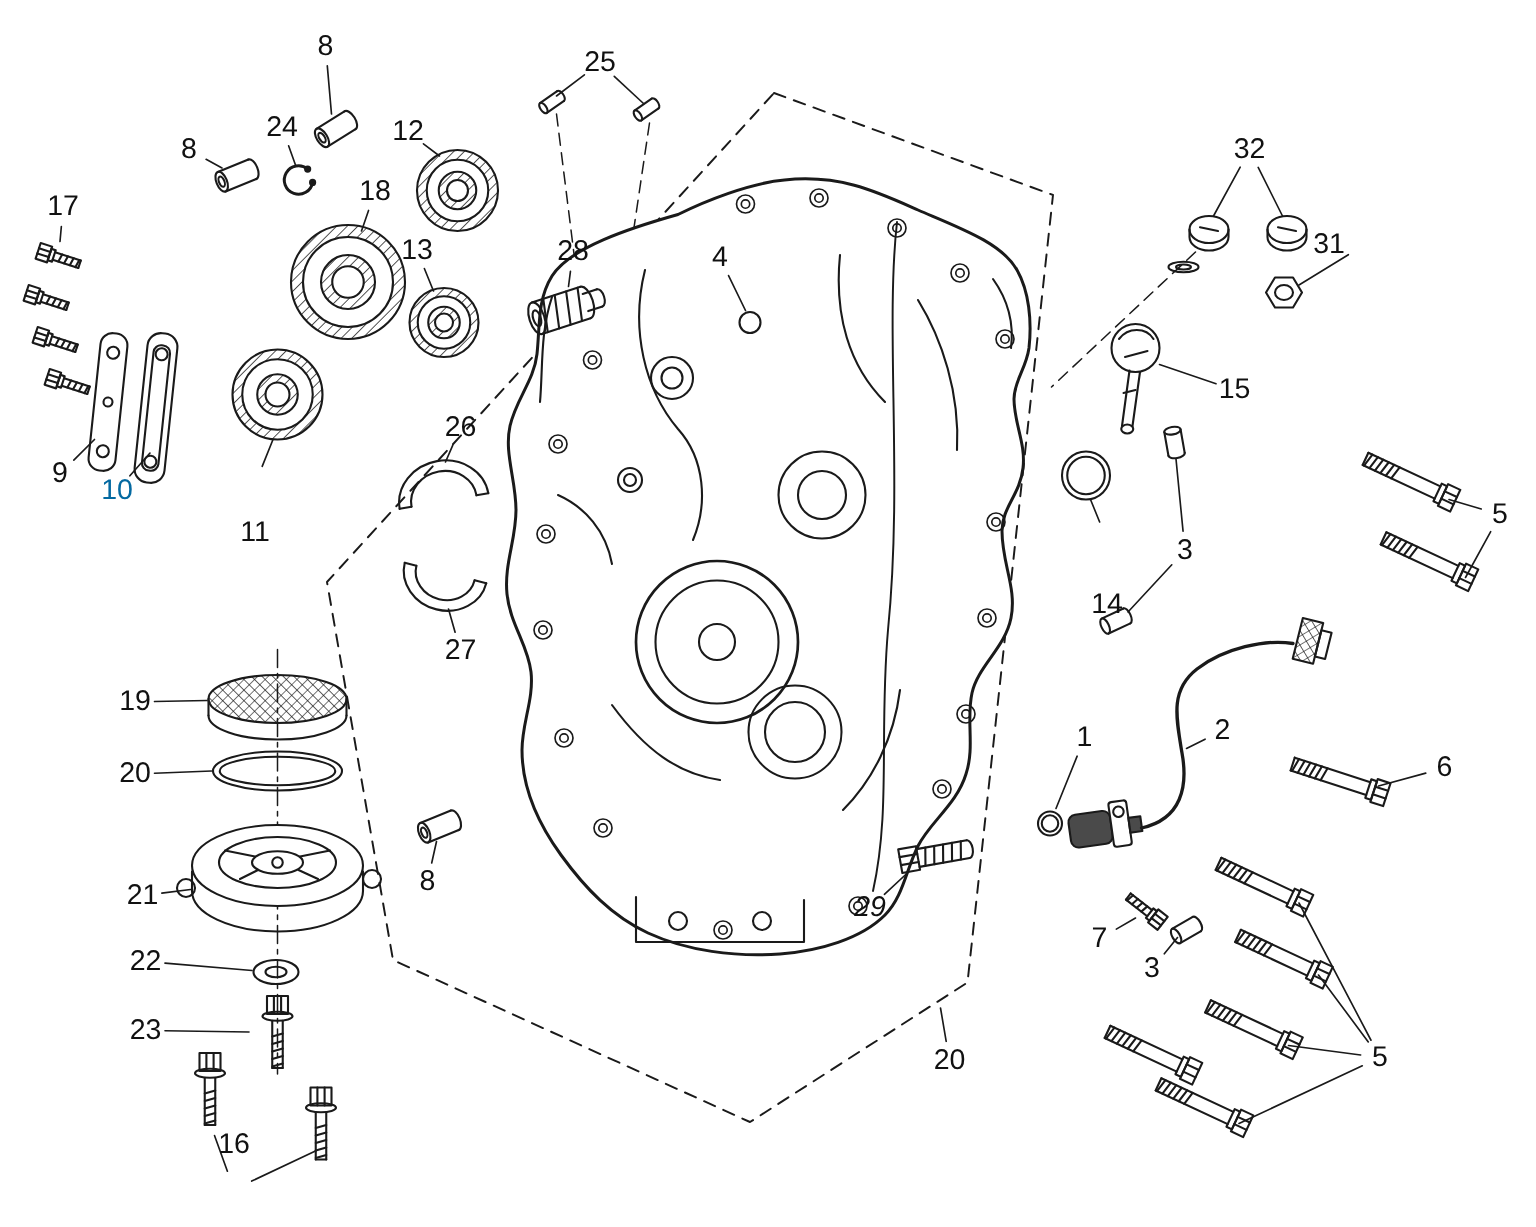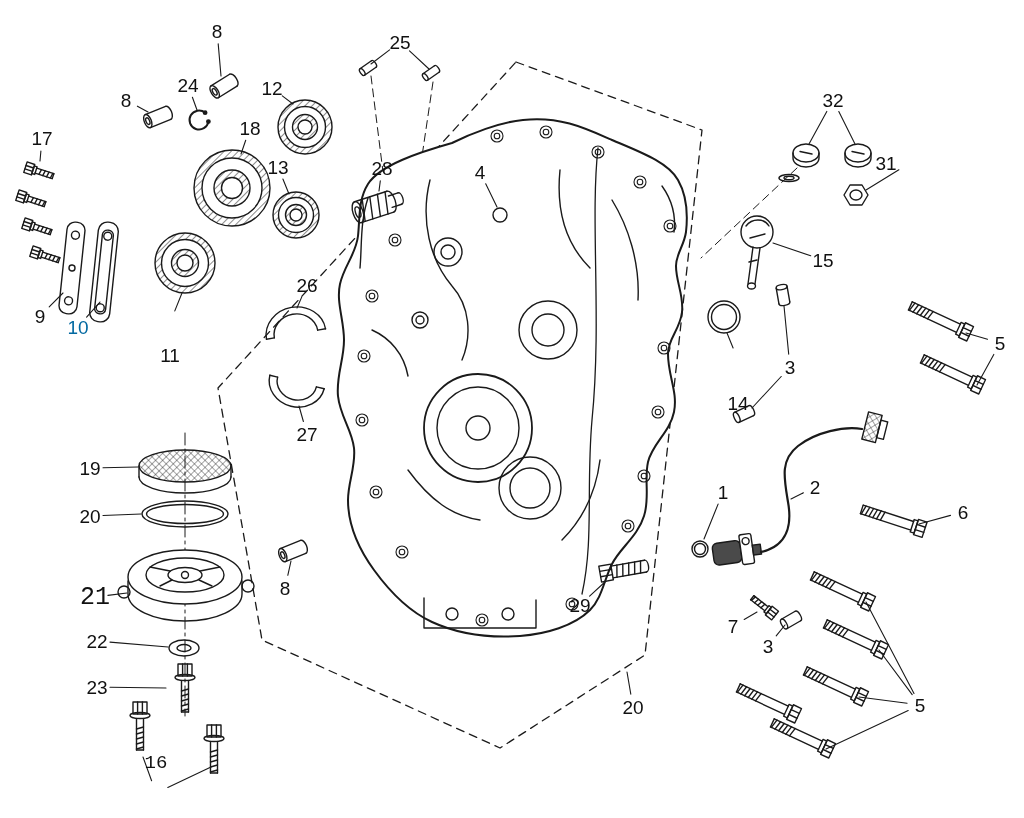--- a/index.html
+++ b/index.html
@@ -432,24 +432,24 @@
       <div class="callout" style="left: 738px; top: 360px; font-size: 19px; color: rgb(17, 17, 17); margin-top: 43px;">14</div>
       <div class="callout" style="left: 790px; top: 367px; font-size: 19px; color: rgb(17, 17, 17);">3</div>
       <div class="callout" style="left: 1000px; top: 343px; font-size: 19px; color: rgb(17, 17, 17);">5</div>
       <div class="callout" style="left: 307px; top: 434px; font-size: 19px; color: rgb(17, 17, 17);">27</div>
       <div class="callout" style="left: 90px; top: 468px; font-size: 19px; color: rgb(17, 17, 17);">19</div>
       <div class="callout" style="left: 90px; top: 516px; font-size: 19px; color: rgb(17, 17, 17);">20</div>
       <div class="callout" style="left: 723px; top: 492px; font-size: 19px; color: rgb(17, 17, 17);">1</div>
       <div class="callout" style="left: 815px; top: 487px; font-size: 19px; color: rgb(17, 17, 17);">2</div>
       <div class="callout" style="left: 963px; top: 512px; font-size: 19px; color: rgb(17, 17, 17);">6</div>
       <div class="callout" style="left: 285px; top: 588px; font-size: 19px; color: rgb(17, 17, 17);">8</div>
-      <div class="callout" style="left: 95px; top: 597px; font-size: 25px; color: rgb(17, 17, 17); font-family: Liberation Mono, monospace;">21</div>
-      <div class="callout" style="left: 580px; top: 605px; font-size: 19px; color: rgb(17, 17, 17);">29</div>
+      <div class="callout" style="left: 95px; top: 597px; font-size: 19px; color: rgb(17, 17, 17);">21</div>
+      <div class="callout" style="left: 580px; top: 605px; font-size: 19px; color: rgb(17, 17, 17); font-style: italic;">29</div>
       <div class="callout" style="left: 97px; top: 641px; font-size: 19px; color: rgb(17, 17, 17);">22</div>
       <div class="callout" style="left: 733px; top: 626px; font-size: 19px; color: rgb(17, 17, 17);">7</div>
       <div class="callout" style="left: 768px; top: 646px; font-size: 19px; color: rgb(17, 17, 17);">3</div>
       <div class="callout" style="left: 97px; top: 687px; font-size: 19px; color: rgb(17, 17, 17);">23</div>
       <div class="callout" style="left: 633px; top: 707px; font-size: 19px; color: rgb(17, 17, 17);">20</div>
-      <div class="callout" style="left: 156px; top: 763px; font-size: 19px; color: rgb(17, 17, 17); font-family: Liberation Mono, monospace;">16</div>
+      <div class="callout" style="left: 156px; top: 763px; font-size: 19px; color: rgb(17, 17, 17);">16</div>
       <div class="callout" style="left: 920px; top: 705px; font-size: 19px; color: rgb(17, 17, 17);">5</div>
     </div>
 
 </div>
 
 </body></html>

